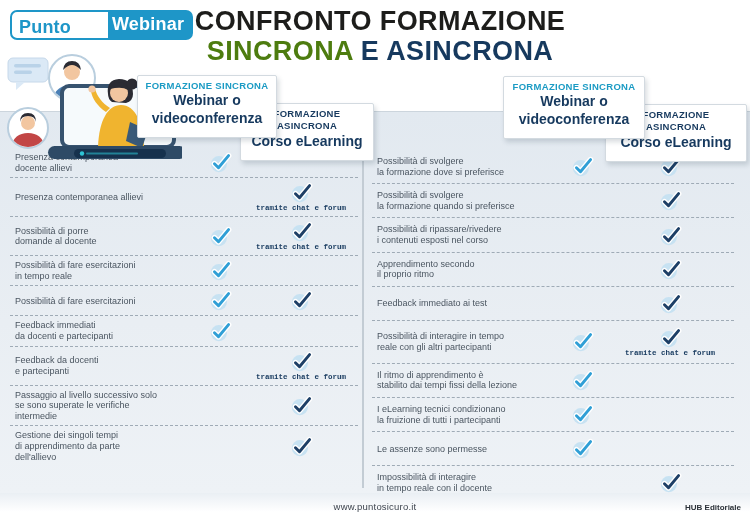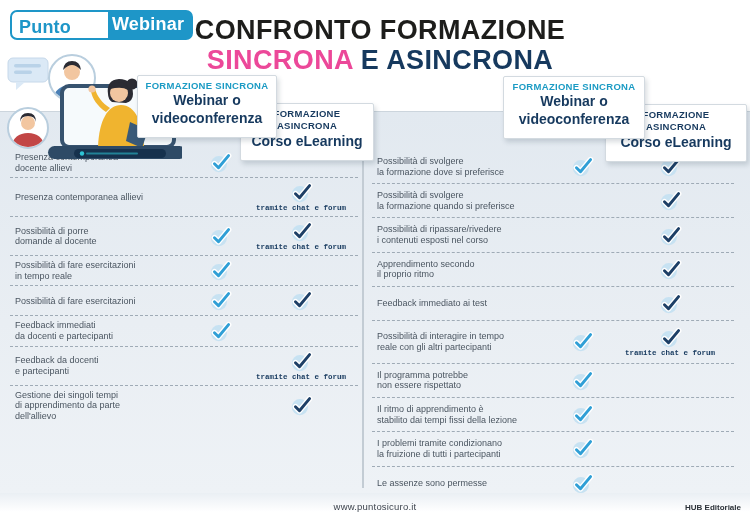--- a/index.html
+++ b/index.html
@@ -5,23 +5,23 @@
   * { margin:0; padding:0; box-sizing:border-box; }
   body { font-family:"Liberation Sans", sans-serif; background:#fff; }
   .page { position:relative; width:750px; height:520px; background:#ffffff; overflow:hidden; }
 
   
   .logo { position:absolute; left:10px; top:10px; display:inline-flex; align-items:flex-end;
           border:2.5px solid #1e96c8; border-radius:7px; background:#fff; height:30px;gap:36px; }
   .logo-part1 { color:#1e96c8; font-weight:bold; font-size:18px; padding:0 1px 0 7px; letter-spacing:0.2px; }
   .logo-part2 { color:#fff; background:#1e96c8; font-weight:bold; font-size:18px; padding:2px 7px 3px 4px; letter-spacing:0.2px; }
 
-  .title { position:absolute; left:150px; top:15px; width:460px; text-align:center;
+  .title { position:absolute; left:150px; top:6px; width:460px; text-align:center;
            font-weight:bold; font-size:27px; line-height:1.12; letter-spacing:0.4px; color:#1d1d1b; }
-  .title .c-sin  { color:#ec4899; }
+  .title .c-sin  { color:#4d7c0f; }
   .title .c-dark { color:#16395e; }
   .title .c-asin { color:#16395e; }
 
   
   .panel { position:absolute; left:0; top:111px; width:750px; height:382px;
            background:linear-gradient(180deg,#e2e9f0 0%,#e9eef3 55%,#eef2f6 100%);
            border-top:1px solid #ccd5dd; }
 
   .divider { position:absolute; left:362px; top:132px; width:2px; height:356px; background:#c3ccd4; }
 
@@ -239,20 +239,33 @@
         <div class="chk-cell">
           <svg class="check-svg" viewBox="0 0 26 26">
             <circle cx="11" cy="15" r="10" fill="#c7e2f2"></circle>
             <path d="M5.5 14.5 L10.5 19.5 L23 4.5" fill="none" stroke="#ffffff" stroke-width="7" stroke-linecap="round" stroke-linejoin="round"></path>
             <path d="M5.5 14.5 L10.5 19.5 L23 4.5" fill="none" stroke="#1d3f66" stroke-width="3.6" stroke-linecap="round" stroke-linejoin="round"></path>
           </svg>
           <div class="chk-note">tramite chat e forum</div>
         </div>
       </div>
       <div class="row">
+        <div class="row-label">Passaggio al livello successivo solo
+se sono superate le verifiche
+intermedie</div>
+        <div class="chk-cell"></div>
+        <div class="chk-cell">
+          <svg class="check-svg" viewBox="0 0 26 26">
+            <circle cx="11" cy="15" r="10" fill="#c7e2f2"></circle>
+            <path d="M5.5 14.5 L10.5 19.5 L23 4.5" fill="none" stroke="#ffffff" stroke-width="7" stroke-linecap="round" stroke-linejoin="round"></path>
+            <path d="M5.5 14.5 L10.5 19.5 L23 4.5" fill="none" stroke="#1d3f66" stroke-width="3.6" stroke-linecap="round" stroke-linejoin="round"></path>
+          </svg>
+        </div>
+      </div>
+      <div class="row">
         <div class="row-label">Gestione dei singoli tempi
 di apprendimento da parte
 dell'allievo</div>
         <div class="chk-cell"></div>
         <div class="chk-cell">
           <svg class="check-svg" viewBox="0 0 26 26">
             <circle cx="11" cy="15" r="10" fill="#c7e2f2"></circle>
             <path d="M5.5 14.5 L10.5 19.5 L23 4.5" fill="none" stroke="#ffffff" stroke-width="7" stroke-linecap="round" stroke-linejoin="round"></path>
             <path d="M5.5 14.5 L10.5 19.5 L23 4.5" fill="none" stroke="#1d3f66" stroke-width="3.6" stroke-linecap="round" stroke-linejoin="round"></path>
           </svg>
@@ -338,45 +351,33 @@
         <div class="chk-cell">
           <svg class="check-svg" viewBox="0 0 26 26">
             <circle cx="11" cy="15" r="10" fill="#c7e2f2"></circle>
             <path d="M5.5 14.5 L10.5 19.5 L23 4.5" fill="none" stroke="#ffffff" stroke-width="7" stroke-linecap="round" stroke-linejoin="round"></path>
             <path d="M5.5 14.5 L10.5 19.5 L23 4.5" fill="none" stroke="#1d3f66" stroke-width="3.6" stroke-linecap="round" stroke-linejoin="round"></path>
           </svg>
           <div class="chk-note">tramite chat e forum</div>
         </div>
       </div>
       <div class="row">
-        <div class="row-label">Il programma potrebbe
-non essere rispettato</div>
-        <div class="chk-cell">
-          <svg class="check-svg" viewBox="0 0 26 26">
-            <circle cx="11" cy="15" r="10" fill="#c7e2f2"></circle>
-            <path d="M5.5 14.5 L10.5 19.5 L23 4.5" fill="none" stroke="#ffffff" stroke-width="7" stroke-linecap="round" stroke-linejoin="round"></path>
-            <path d="M5.5 14.5 L10.5 19.5 L23 4.5" fill="none" stroke="#2f9fd6" stroke-width="3.6" stroke-linecap="round" stroke-linejoin="round"></path>
-          </svg>
-        </div>
-        <div class="chk-cell"></div>
-      </div>
-      <div class="row">
         <div class="row-label">Il ritmo di apprendimento è
 stabilito dai tempi fissi della lezione</div>
         <div class="chk-cell">
           <svg class="check-svg" viewBox="0 0 26 26">
             <circle cx="11" cy="15" r="10" fill="#c7e2f2"></circle>
             <path d="M5.5 14.5 L10.5 19.5 L23 4.5" fill="none" stroke="#ffffff" stroke-width="7" stroke-linecap="round" stroke-linejoin="round"></path>
             <path d="M5.5 14.5 L10.5 19.5 L23 4.5" fill="none" stroke="#2f9fd6" stroke-width="3.6" stroke-linecap="round" stroke-linejoin="round"></path>
           </svg>
         </div>
         <div class="chk-cell"></div>
       </div>
       <div class="row">
-        <div class="row-label">I problemi tramite condizionano
+        <div class="row-label">I eLearning tecnici condizionano
 la fruizione di tutti i partecipanti</div>
         <div class="chk-cell">
           <svg class="check-svg" viewBox="0 0 26 26">
             <circle cx="11" cy="15" r="10" fill="#c7e2f2"></circle>
             <path d="M5.5 14.5 L10.5 19.5 L23 4.5" fill="none" stroke="#ffffff" stroke-width="7" stroke-linecap="round" stroke-linejoin="round"></path>
             <path d="M5.5 14.5 L10.5 19.5 L23 4.5" fill="none" stroke="#2f9fd6" stroke-width="3.6" stroke-linecap="round" stroke-linejoin="round"></path>
           </svg>
         </div>
         <div class="chk-cell"></div>
       </div>

